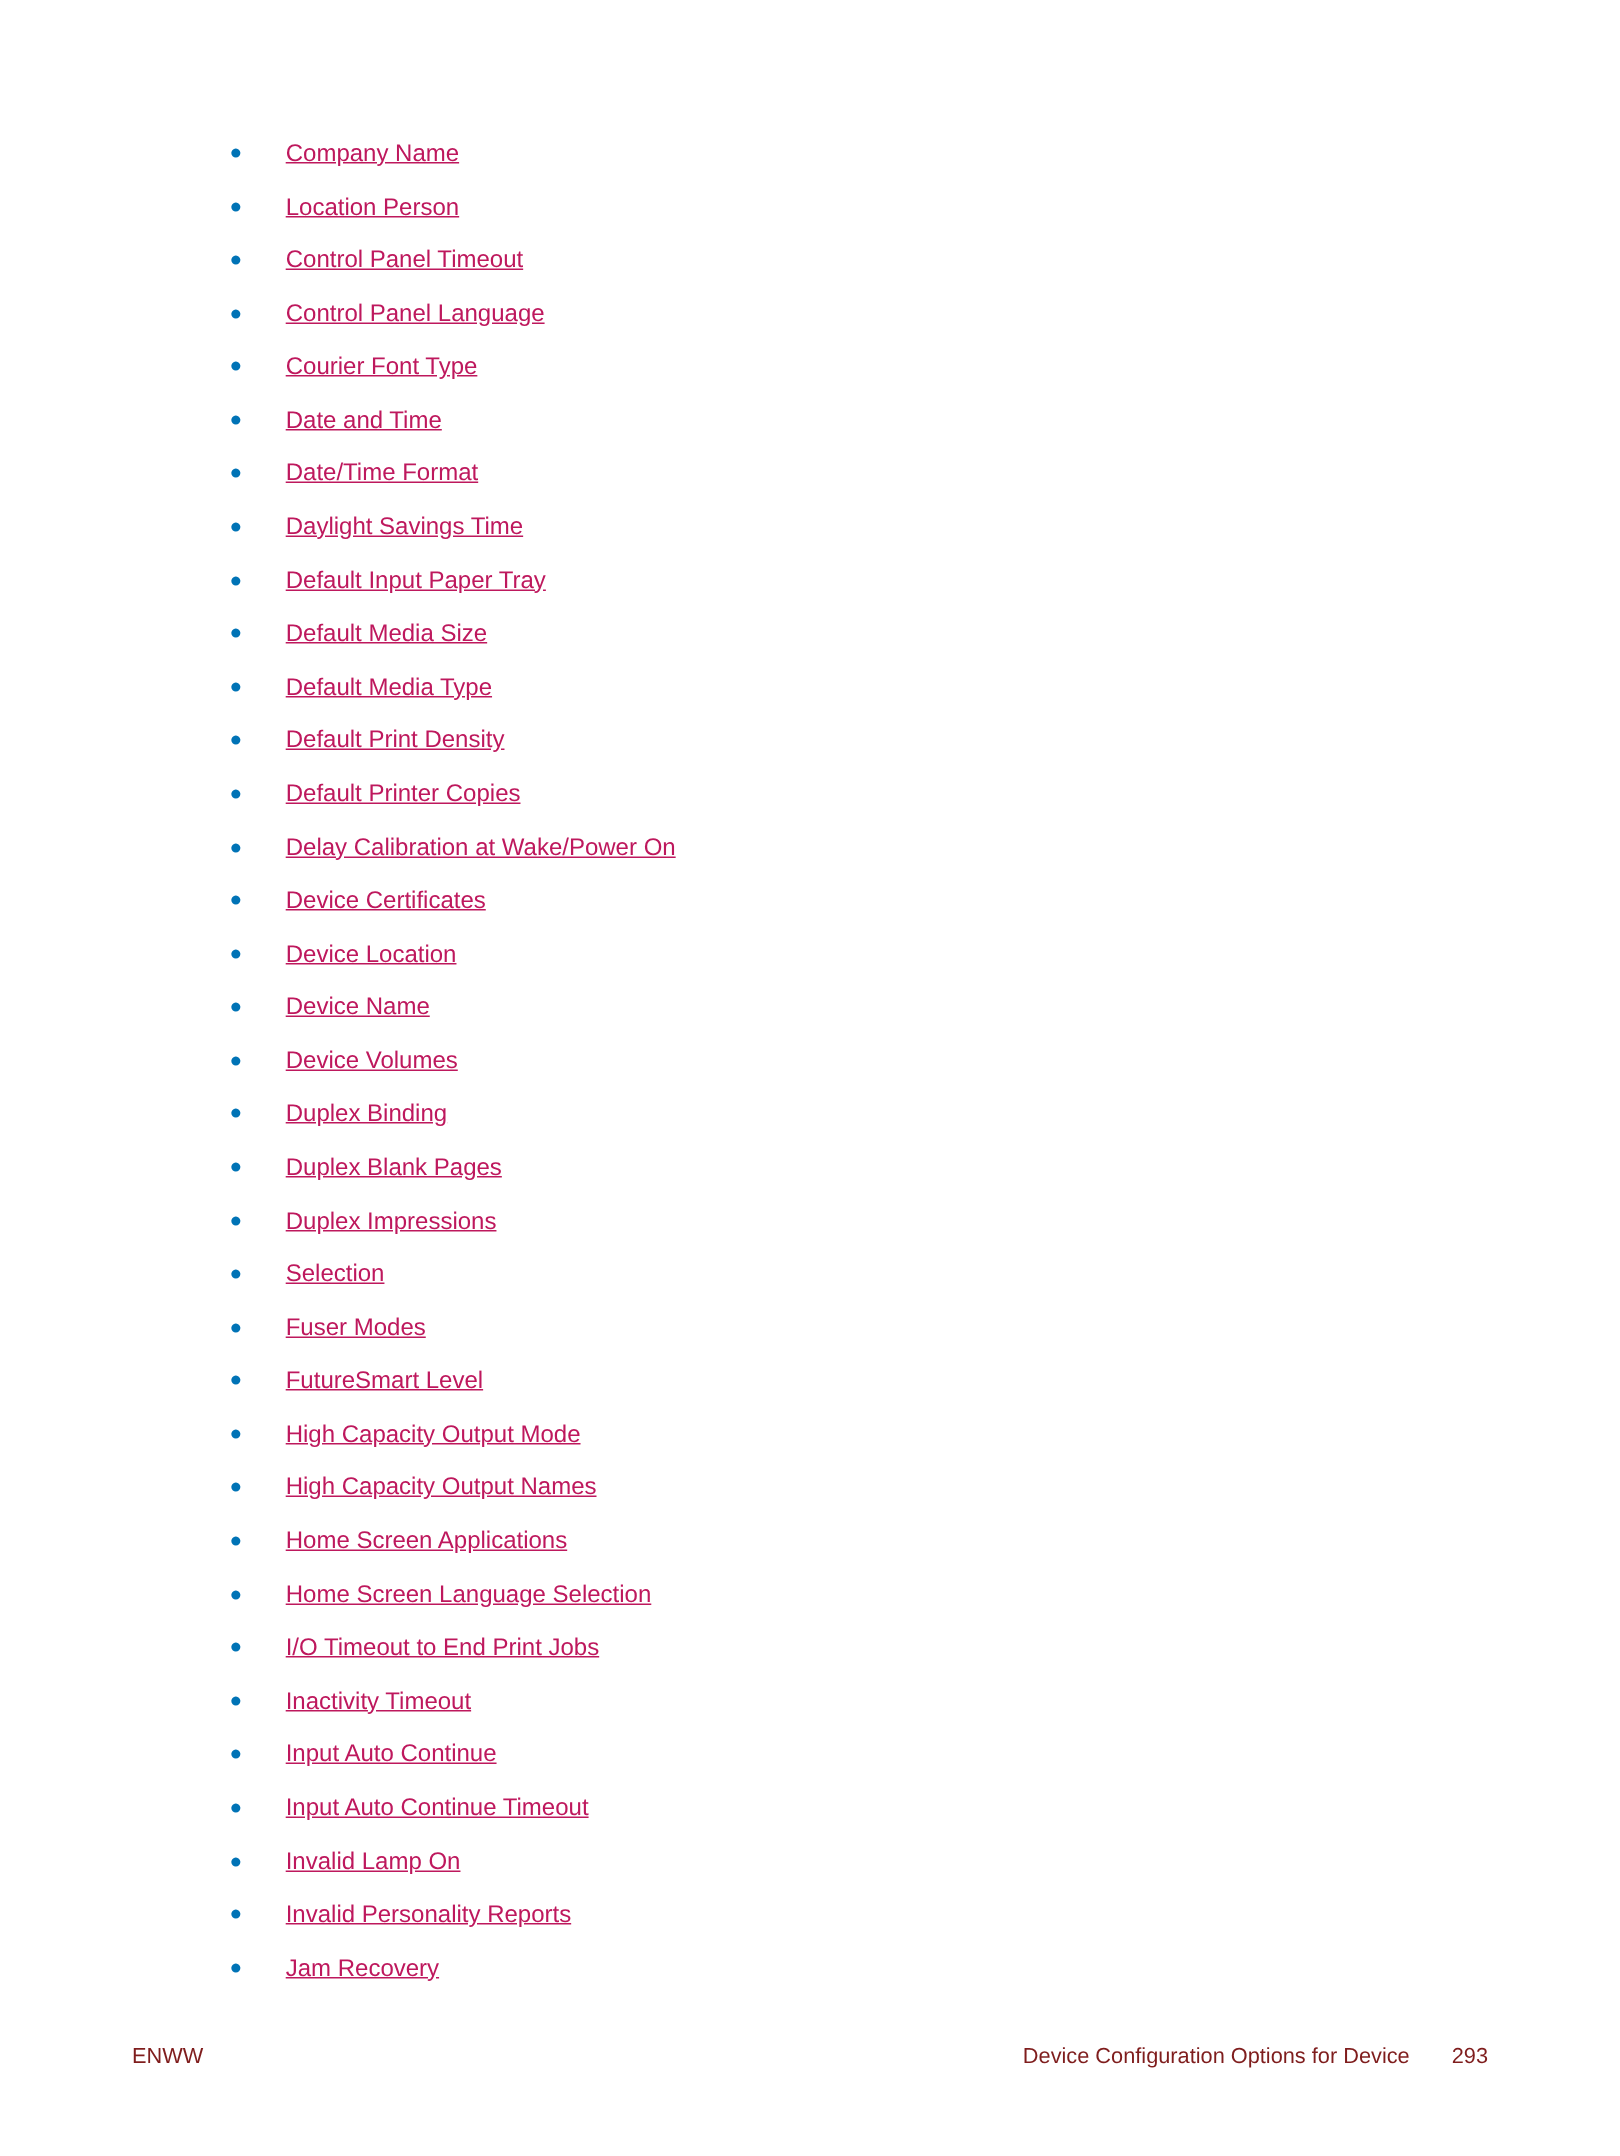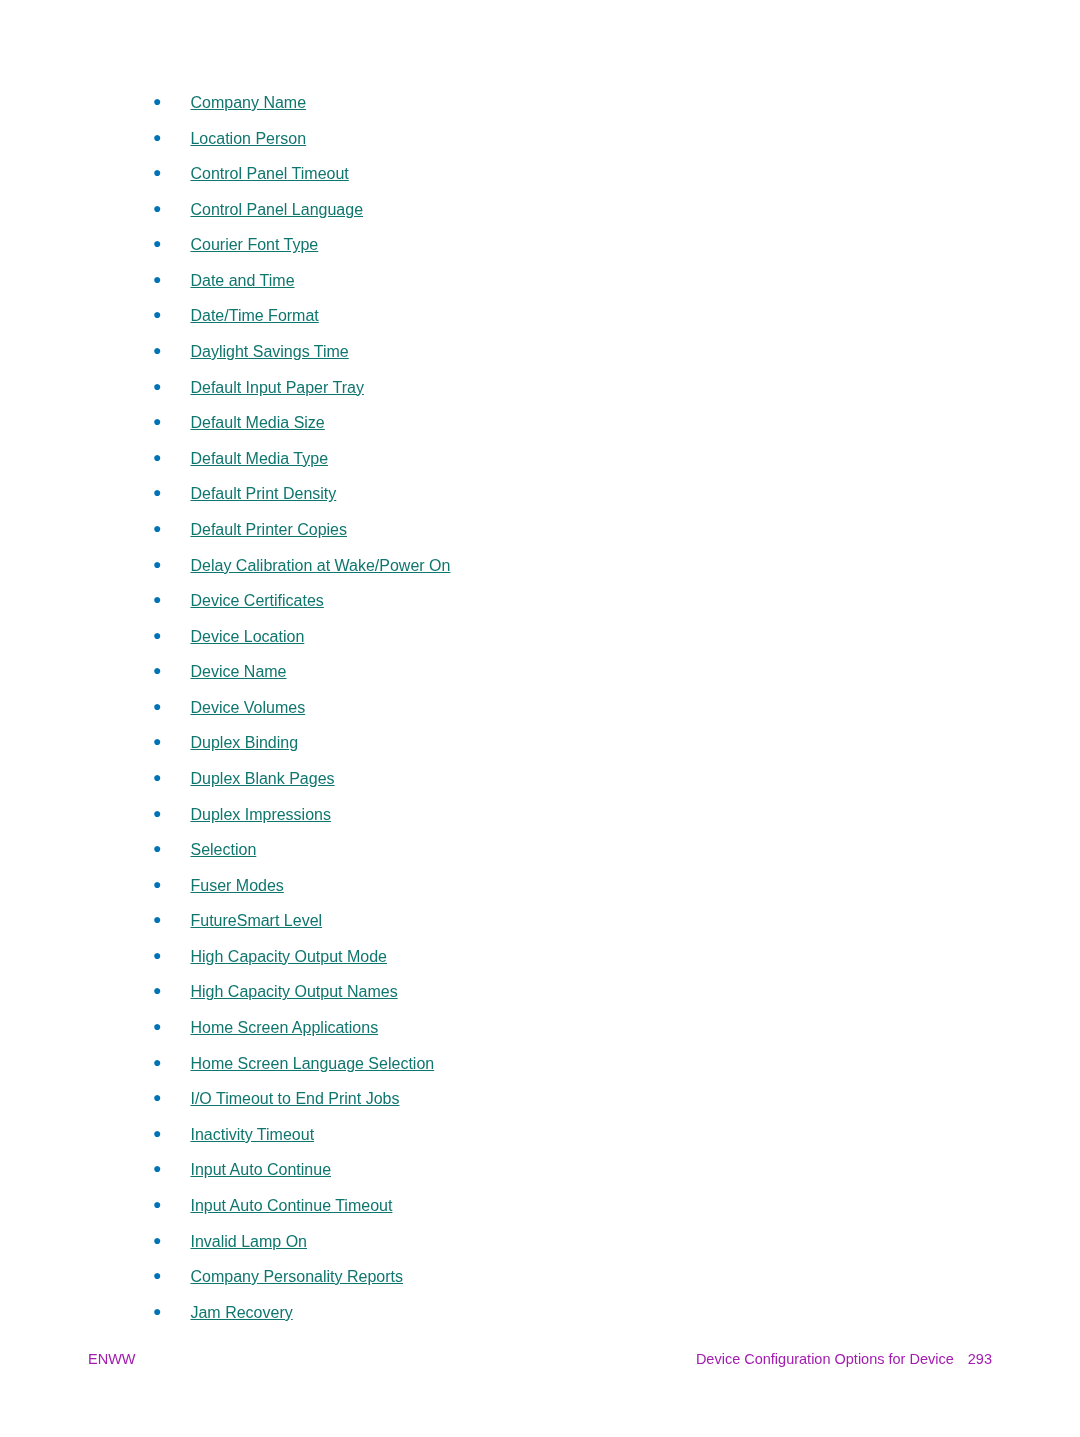--- a/index.html
+++ b/index.html
@@ -33,39 +33,39 @@
       line-height: 1.4;
     }
     .bullet {
       color: #0073b6;
       font-size: 14px;
       margin-right: 29px;
       flex-shrink: 0;
       line-height: 1.4;
     }
     .link {
-      color: #0f766e;
+      color: #be185d;
       text-decoration: underline;
       font-size: 16px;
       cursor: pointer;
       font-weight: 500;
     }
     .footer {
       position: absolute;
-      bottom: 70px;
+      bottom: 58px;
       left: 88px;
       right: 88px;
       display: flex;
       justify-content: space-between;
       font-size: 14.5px;
-      color: #a21caf;
+      color: #7f1d1d;
     }
     .footer-right {
       display: flex;
-      gap: 14px;
+      gap: 28px;
     }
   </style>
 </head>
 <body>
 
 <div class="page">
   <div class="list-container">
     <ul id="link-list">
     <li>
           <span class="bullet">●</span>
@@ -194,21 +194,21 @@
         <li>
           <span class="bullet">●</span>
           <a class="link">Input Auto Continue Timeout</a>
         </li>
         <li>
           <span class="bullet">●</span>
           <a class="link">Invalid Lamp On</a>
         </li>
         <li>
           <span class="bullet">●</span>
-          <a class="link">Company Personality Reports</a>
+          <a class="link">Invalid Personality Reports</a>
         </li>
         <li>
           <span class="bullet">●</span>
           <a class="link">Jam Recovery</a>
         </li>
       </ul>
   </div>
   <div class="footer">
     <span>ENWW</span>
     <span class="footer-right">

